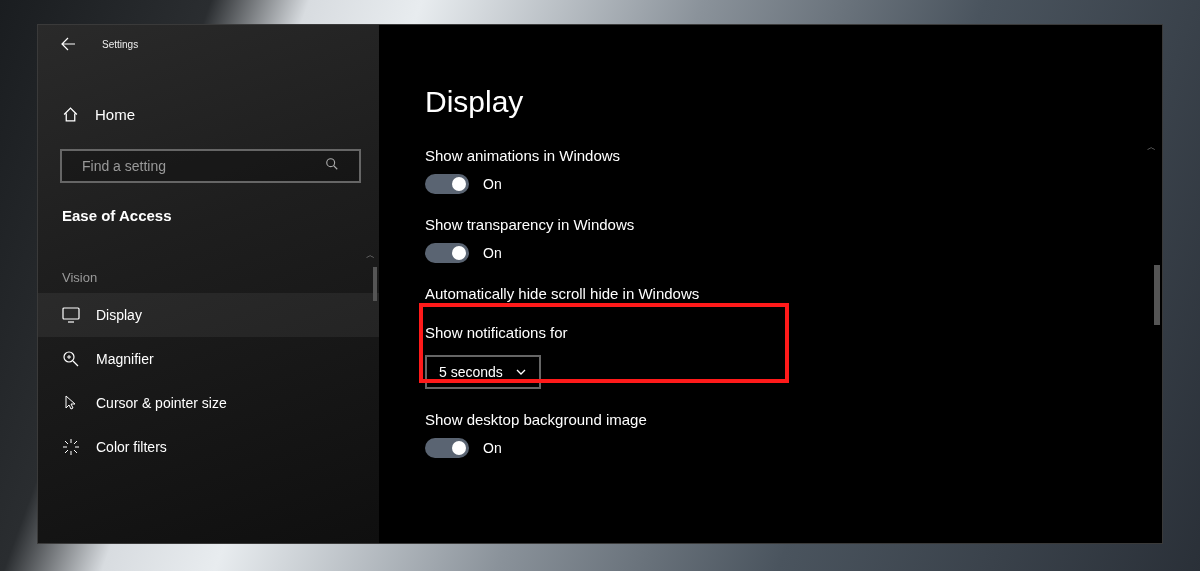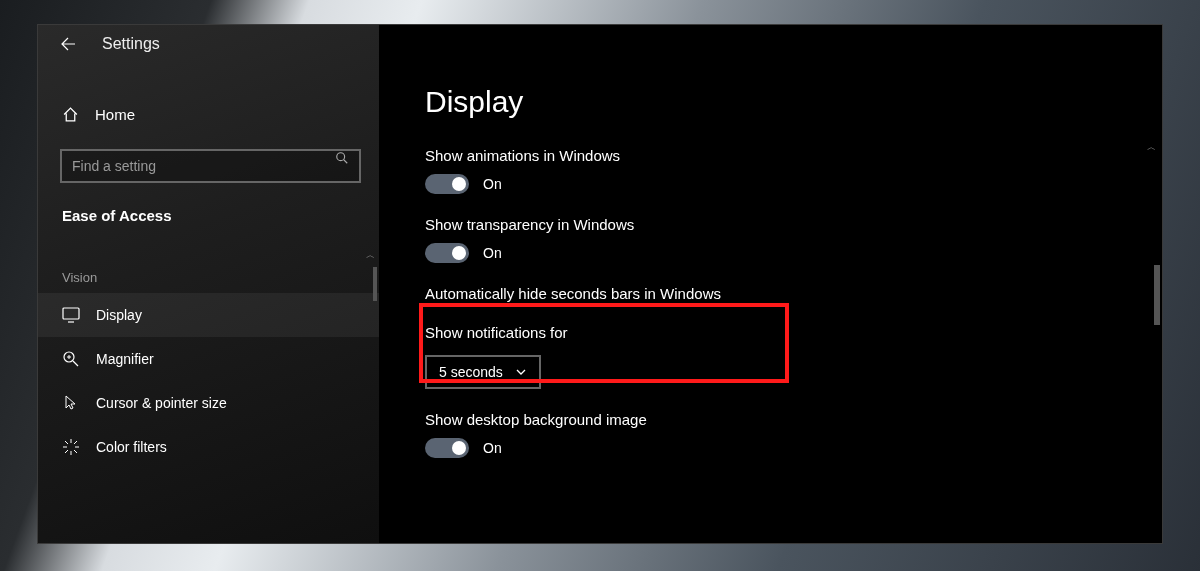--- a/index.html
+++ b/index.html
@@ -30,36 +30,36 @@
     align-items: center;
     height: 38px;
     padding-left: 18px;
   }
   .back-btn {
     width: 24px; height: 24px;
     display: flex; align-items: center; justify-content: center;
     margin-right: 22px;
     color: #fff;
   }
-  .win-title { font-size: 16px; color: #eee; }
+  .win-title { font-size: 10px; color: #eee; }
   .home-row {
     display: flex; align-items: center;
     height: 42px;
     padding-left: 24px;
     margin-top: 30px;
   }
   .home-row svg { margin-right: 16px; }
   .home-label { font-size: 15px; color: #fff; }
   .search-box {
     margin: 14px 18px 0 22px;
     height: 34px;
     border: 2px solid #666;
     background: rgba(0,0,0,0.25);
-    display: flex; 
-    padding: 0 10px;
+    display: flex; align-items: center;
+    padding: 0 20px;
   }
   .search-box input {
     flex: 1; background: transparent; border: none; outline: none;
     color: #ccc; font-size: 14px;
   }
   .search-box input::placeholder { color: #999; }
   .search-icon { color: #aaa; }
   .category {
     margin: 24px 0 0 24px;
     font-size: 15px; font-weight: 600; color: #fff;
@@ -257,21 +257,21 @@
       <div class="setting-label">Show transparency in Windows</div>
       <div class="toggle-row">
         <div class="toggle on">
             <div class="knob"></div>
           </div>
         <span class="toggle-state">On</span>
       </div>
     </div>
 
     <div class="setting">
-      <div class="setting-label">Automatically hide seconds bars in Windows</div>
+      <div class="setting-label">Automatically hide scroll hide in Windows</div>
     </div>
 
     <div class="setting">
       <div class="setting-label">Show notifications for</div>
       <div class="dropdown">
         <span>5 seconds</span>
         <svg width="12" height="12" viewBox="0 0 12 12">
             <path d="M2 4 L6 8 L10 4" stroke="#fff" stroke-width="1.3" fill="none"></path>
           </svg>
       </div>

